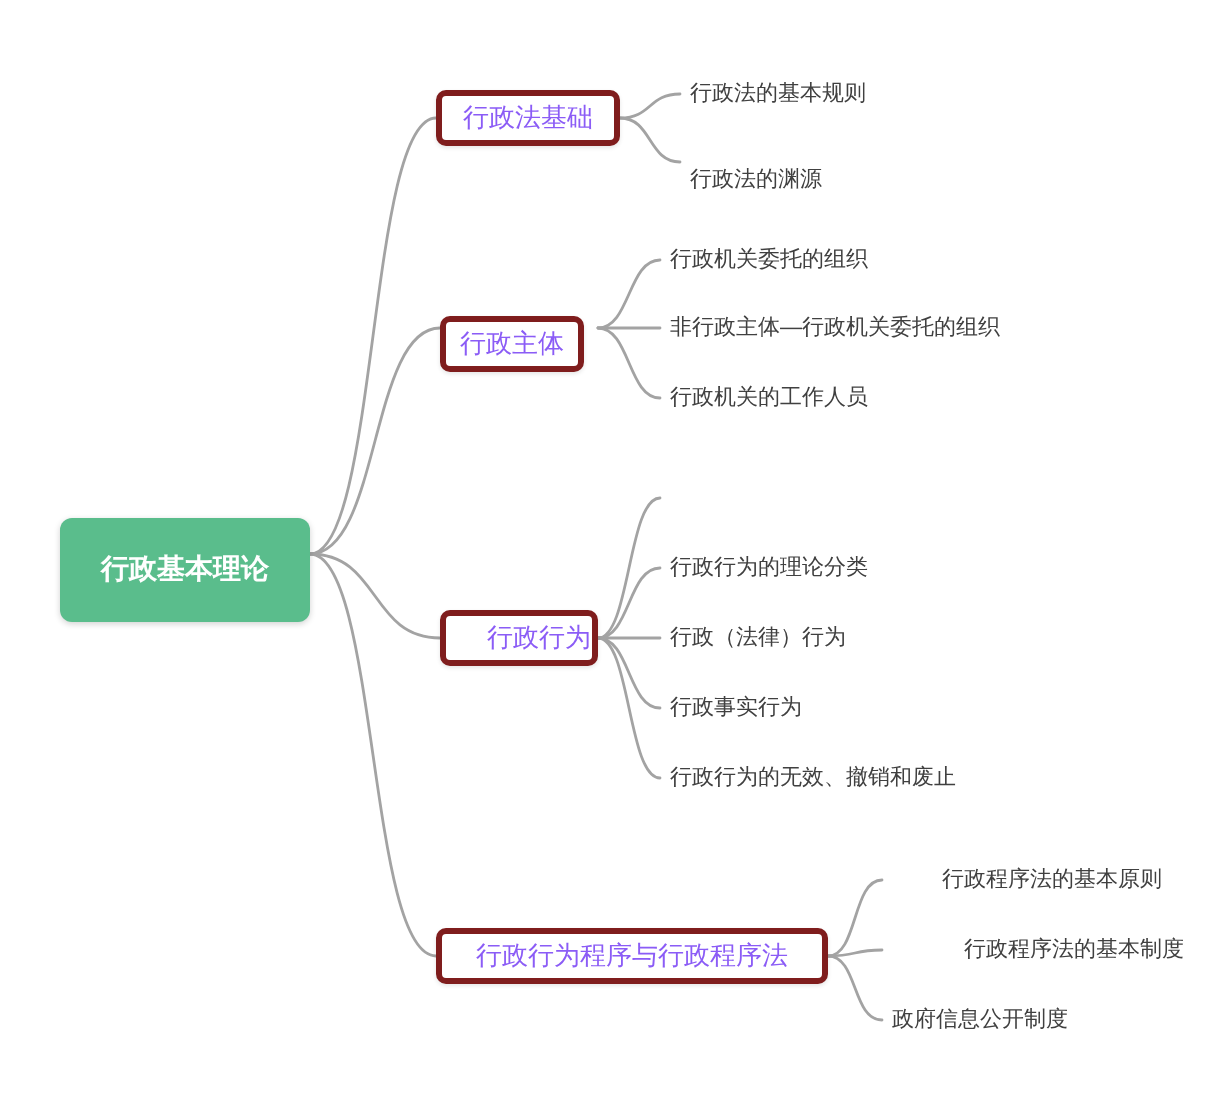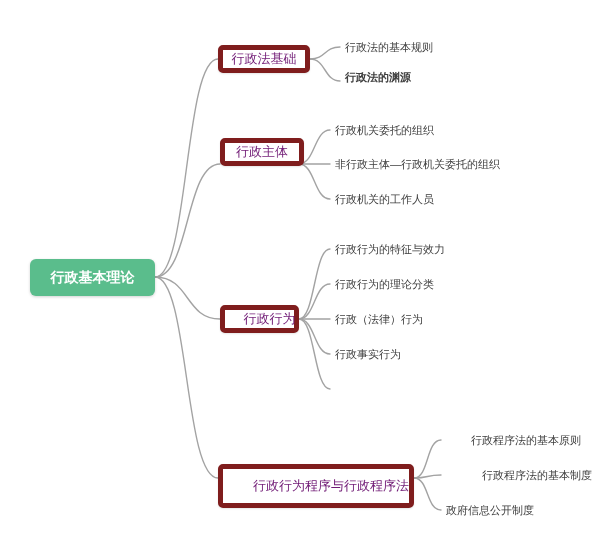--- a/index.html
+++ b/index.html
@@ -40,22 +40,22 @@
   .node.root {
     background: #5abd8c;
     color: #ffffff;
     font-size: 14px;
     font-weight: 600;
     border-radius: 6px;
     box-shadow: 0 1px 3px rgba(0,0,0,0.18);
   }
   .node.branch {
     background: #ffffff;
-    border: 5px solid #7f1d1d;
-    color: #701a75;
+    border: 3px solid #7f1d1d;
+    color: #8b5cf6;
     box-shadow: 0 1px 2px rgba(0,0,0,0.10);
   }
   .leaf {
     position: absolute;
     font-size: 11px;
     color: #404040;
     line-height: 20px;
     white-space: nowrap;
   }
 </style>
@@ -82,49 +82,49 @@
     <path d="M299,319 C315,319 314,284 330,284"></path>
     <path d="M299,319 C315,319 314,319 330,319"></path>
     <path d="M299,319 C315,319 314,354 330,354"></path>
     <path d="M299,319 C315,319 314,389 330,389"></path>
 
     <path d="M414,478 C429,478 426,440 441,440"></path>
     <path d="M414,478 C429,478 426,475 441,475"></path>
     <path d="M414,478 C429,478 426,510 441,510"></path>
   </svg>
 
-  <div class="node root" style="left:30px; top:259px; width:125px; height:37px;">
+  <div class="node root" style="left:30px; top:259px; width:125px; height:52px;">
     <span>行政基本理论</span>
   </div>
 
   <div class="node branch" style="left:218px; top:45px; width:92px; height:28px;">
     <span>行政法基础</span>
   </div>
 
-  <div class="node branch" style="left:220px; top:138px; width:84px; height:28px;">
+  <div class="node branch" style="left:220px; top:158px; width:72px; height:28px;">
     <span>行政主体</span>
   </div>
 
   <div class="node branch" style="left:220px; top:305px; width:79px; height:28px;padding-left:20px;">
     <span>行政行为</span>
   </div>
 
-  <div class="node branch" style="left:218px; top:464px; width:196px; height:44px;justify-content:flex-end;">
+  <div class="node branch" style="left:218px; top:464px; width:196px; height:28px;">
     <span>行政行为程序与行政程序法</span>
   </div>
 
   <div class="leaf" style="left:345px; top:37px;">行政法的基本规则</div>
-  <div class="leaf" style="left:345px; top:67px;font-weight:bold;">行政法的渊源</div>
+  <div class="leaf" style="left:345px; top:80px;">行政法的渊源</div>
 
   <div class="leaf" style="left:335px; top:120px;">行政机关委托的组织</div>
   <div class="leaf" style="left:335px; top:154px;">非行政主体—行政机关委托的组织</div>
   <div class="leaf" style="left:335px; top:189px;">行政机关的工作人员</div>
 
-  <div class="leaf" style="left:335px; top:239px;">行政行为的特征与效力</div>
   <div class="leaf" style="left:335px; top:274px;">行政行为的理论分类</div>
   <div class="leaf" style="left:335px; top:309px;">行政（法律）行为</div>
   <div class="leaf" style="left:335px; top:344px;">行政事实行为</div>
+  <div class="leaf" style="left:335px; top:379px;">行政行为的无效、撤销和废止</div>
 
   <div class="leaf" style="left:446px; top:430px;margin-left:25px;">行政程序法的基本原则</div>
   <div class="leaf" style="left:446px; top:465px;margin-left:36px;">行政程序法的基本制度</div>
   <div class="leaf" style="left:446px; top:500px;">政府信息公开制度</div>
 
 </div>
 
 </body></html>

